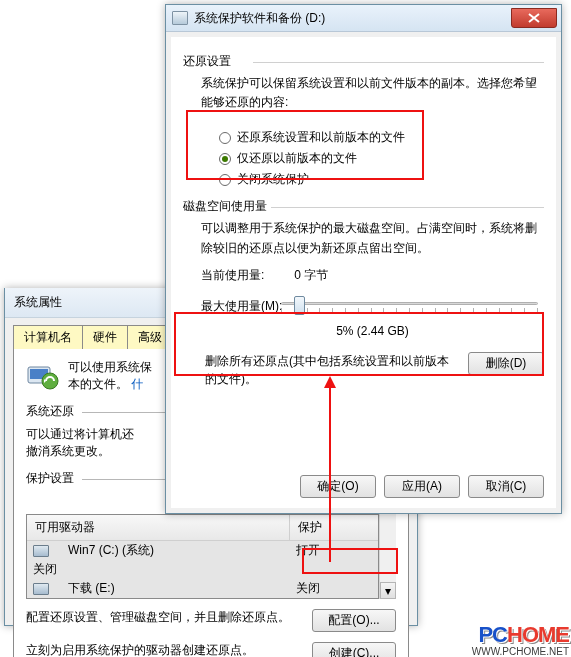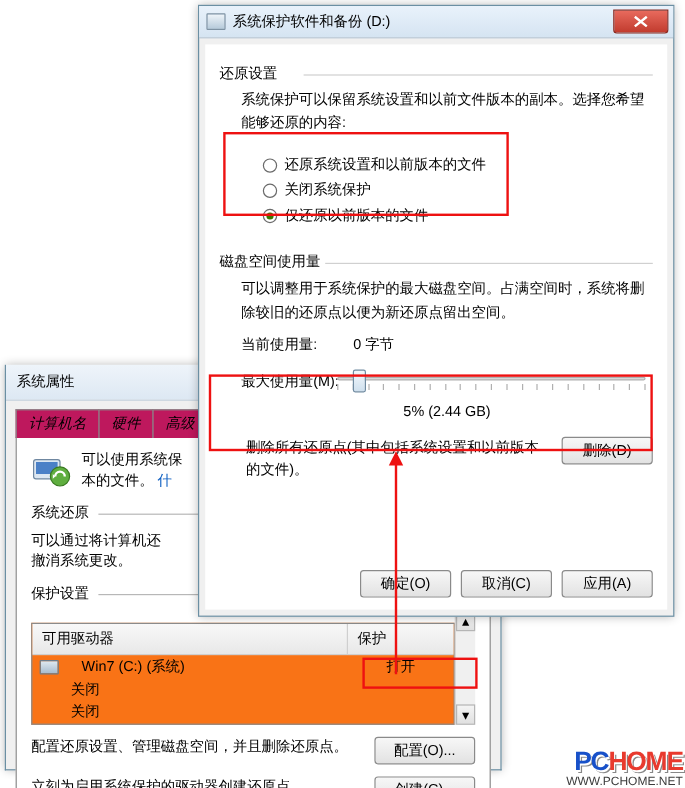--- a/index.html
+++ b/index.html
@@ -1,38 +1,38 @@
 <!DOCTYPE html>
 <html><head>
 <meta charset="utf-8">
 <style>
   * { box-sizing: border-box; font-family: "Microsoft YaHei", "SimSun", Tahoma, sans-serif; }
   body { margin: 0; width: 571px; height: 657px; background: #fff; position: relative; font-size: 12px; color: #000; overflow: hidden; }
   .window { position: absolute; background: #f0f0f0; border: 1px solid #6b8fa3; box-shadow: 0 0 8px rgba(0,0,0,0.3); }
-  .win-back { left: 4px; top: 304px; width: 414px; height: 338px; z-index: 1; border-top:none; }
+  .win-back { left: 4px; top: 288px; width: 414px; height: 338px; z-index: 1; border-top:none; }
   .win-back .titlebar { background: linear-gradient(#eef4fa,#dde8f3); border-bottom:1px solid #c6d3de; padding:6px 9px; font-size:12px; }
   .tabs { margin:6px 8px 0 8px; }
   .tabstrip { display:flex; align-items:flex-end; }
-  .tab { border:1px solid #8a8a8a; border-bottom:none; background:#be185d; padding:3px 10px; font-size:12px; position:relative; top:1px; margin-right:-1px;font-style:italic; }
+  .tab { border:1px solid #8a8a8a; border-bottom:none; background:#fef9c3; padding:3px 10px; font-size:12px; position:relative; top:1px; margin-right:-1px; }
   .tabbody { border:1px solid #8a8a8a; background:#fff; padding:10px 12px 12px 12px; min-height:236px; }
   .iconrow { display:flex; gap:8px; }
   .sysprotect-icon { width:34px; height:34px; }
   .link { color:#0a5dc1; cursor:pointer; }
   .group-title { position:relative; margin:10px 0 6px 0; font-size:12px; }
   .group-title::after { content:""; position:absolute; top:50%; right:0; height:1px; background:#b7b7b7; }
   .gt-restore::after { left:56px; }
   .gt-protect::after { left:56px; }
-  .drivelist { border:1px solid #8a8a8a; background:#f97316; margin-top:10px; }
+  .drivelist { border:1px solid #8a8a8a; background:#e5e5e5; margin-top:21px; }
   .drivehead { display:flex; background:linear-gradient(#f8f8f8,#e8e8e8); border-bottom:1px solid #cfcfcf; font-size:12px; }
   .drivehead div { padding:4px 8px; border-right:1px solid #cfcfcf; }
   .dh-name { flex:1; }
   .dh-prot { width:88px; border-right:none!important; }
   .driverow { display:flex; font-size:12px; padding:1px 0; align-items:center; }
   .driverow .cell-name { flex:1; display:flex; align-items:center; gap:19px; padding:0 6px; }
-  .driverow .cell-prot { width:88px; padding:0 6px;text-align:center; }
+  .driverow .cell-prot { width:88px; padding:0 6px; }
   .disk-icon { width:16px; height:12px; background:linear-gradient(#dfe9f0,#a7bccf); border:1px solid #6b7d8c; border-radius:1px; display:inline-block; }
   .btn { background:linear-gradient(#f7f7f7,#e2e2e2); border:1px solid #8a8a8a; border-radius:3px; padding:2px 12px; font-size:12px; cursor:pointer; min-width:76px; text-align:center; }
   .btn.wide { min-width:84px; }
   .row-with-btn { display:flex; align-items:flex-start; gap:10px; margin-top:10px; }
   .row-with-btn .txt { flex:1; }
   .scrollbar-v { width:17px; background:#f0f0f0; border-left:1px solid #d6d6d6; display:flex; flex-direction:column; }
   .sb-btn { height:17px; background:linear-gradient(#f4f4f4,#e0e0e0); border:1px solid #b5b5b5; display:flex; align-items:center; justify-content:center; }
   .sb-track { flex:1; }
   .red-box { border:2px solid #e11; position:absolute; pointer-events:none; }
   .red-arrow { position:absolute; z-index:6; pointer-events:none; }
@@ -113,20 +113,24 @@
             <div class="cell-name">
                 <span class="disk-icon"></span>
                 <span>Win7 (C:) (系统)</span>
               </div>
             <div class="cell-prot">打开</div>
           </div>
           <div class="driverow">
             <div class="cell-prot">关闭</div>
           </div>
           <div class="driverow">
+            <div class="cell-name">
+                <span class="disk-icon"></span>
+                <span>下载 (E:)</span>
+              </div>
             <div class="cell-prot">关闭</div>
           </div>
         </div>
         <div class="scrollbar-v">
           <div class="sb-btn">▴</div>
           <div class="sb-track"></div>
           <div class="sb-btn">▾</div>
         </div>
       </div>
 
@@ -159,30 +163,30 @@
   </div>
   <div class="wf-body">
     <div class="section-head ghead2 ghead3">还原设置</div>
     <div class="section-desc">系统保护可以保留系统设置和以前文件版本的副本。选择您希望能够还原的内容:</div>
     <div class="radio-group">
       <div class="radio-line">
         <span class="radio"></span>
         <span>还原系统设置和以前版本的文件</span>
       </div>
       <div class="radio-line">
+        <span class="radio checked"></span>
+        <span>仅还原以前版本的文件</span>
+      </div>
+      <div class="radio-line">
         <span class="radio"></span>
         <span>关闭系统保护</span>
       </div>
-      <div class="radio-line">
-        <span class="radio checked"></span>
-        <span>仅还原以前版本的文件</span>
-      </div>
-    </div>
-
-    <div class="section-head ghead2" style="margin-top:14px">磁盘空间使用量</div>
+    </div>
+
+    <div class="section-head ghead2" style="margin-top:2px">磁盘空间使用量</div>
     <div class="section-desc">可以调整用于系统保护的最大磁盘空间。占满空间时，系统将删除较旧的还原点以便为新还原点留出空间。</div>
 
     <div class="usage-line">
       <span>当前使用量:</span>
       <span>0 字节</span>
     </div>
 
     <div class="slider-wrap">
       <span class="slider-label" style="position:absolute; left:0; top:4px">最大使用量(M):</span>
       <div class="slider-track">
@@ -215,22 +219,22 @@
     </div>
     <div class="slider-val">5% (2.44 GB)</div>
 
     <div class="delete-row">
       <div class="txt">删除所有还原点(其中包括系统设置和以前版本的文件)。</div>
       <div class="btn">删除(D)</div>
     </div>
 
     <div class="wf-bottom">
       <div class="btn">确定(O)</div>
+      <div class="btn">应用(A)</div>
       <div class="btn">取消(C)</div>
-      <div class="btn">应用(A)</div>
     </div>
   </div>
 </div>
 
 <div class="red-box" style="left:186px; top:110px; width:238px; height:70px; z-index:5"></div>
 <div class="red-box" style="left:174px; top:312px; width:370px; height:64px; z-index:5"></div>
 
 <svg class="red-arrow" style="left:320px; top:376px; width:20px; height:186px">
   <line x1="10" y1="186" x2="10" y2="8" stroke="#e11" stroke-width="2"></line>
   <path d="M10 0 L4 12 L16 12 Z" fill="#e11"></path>

